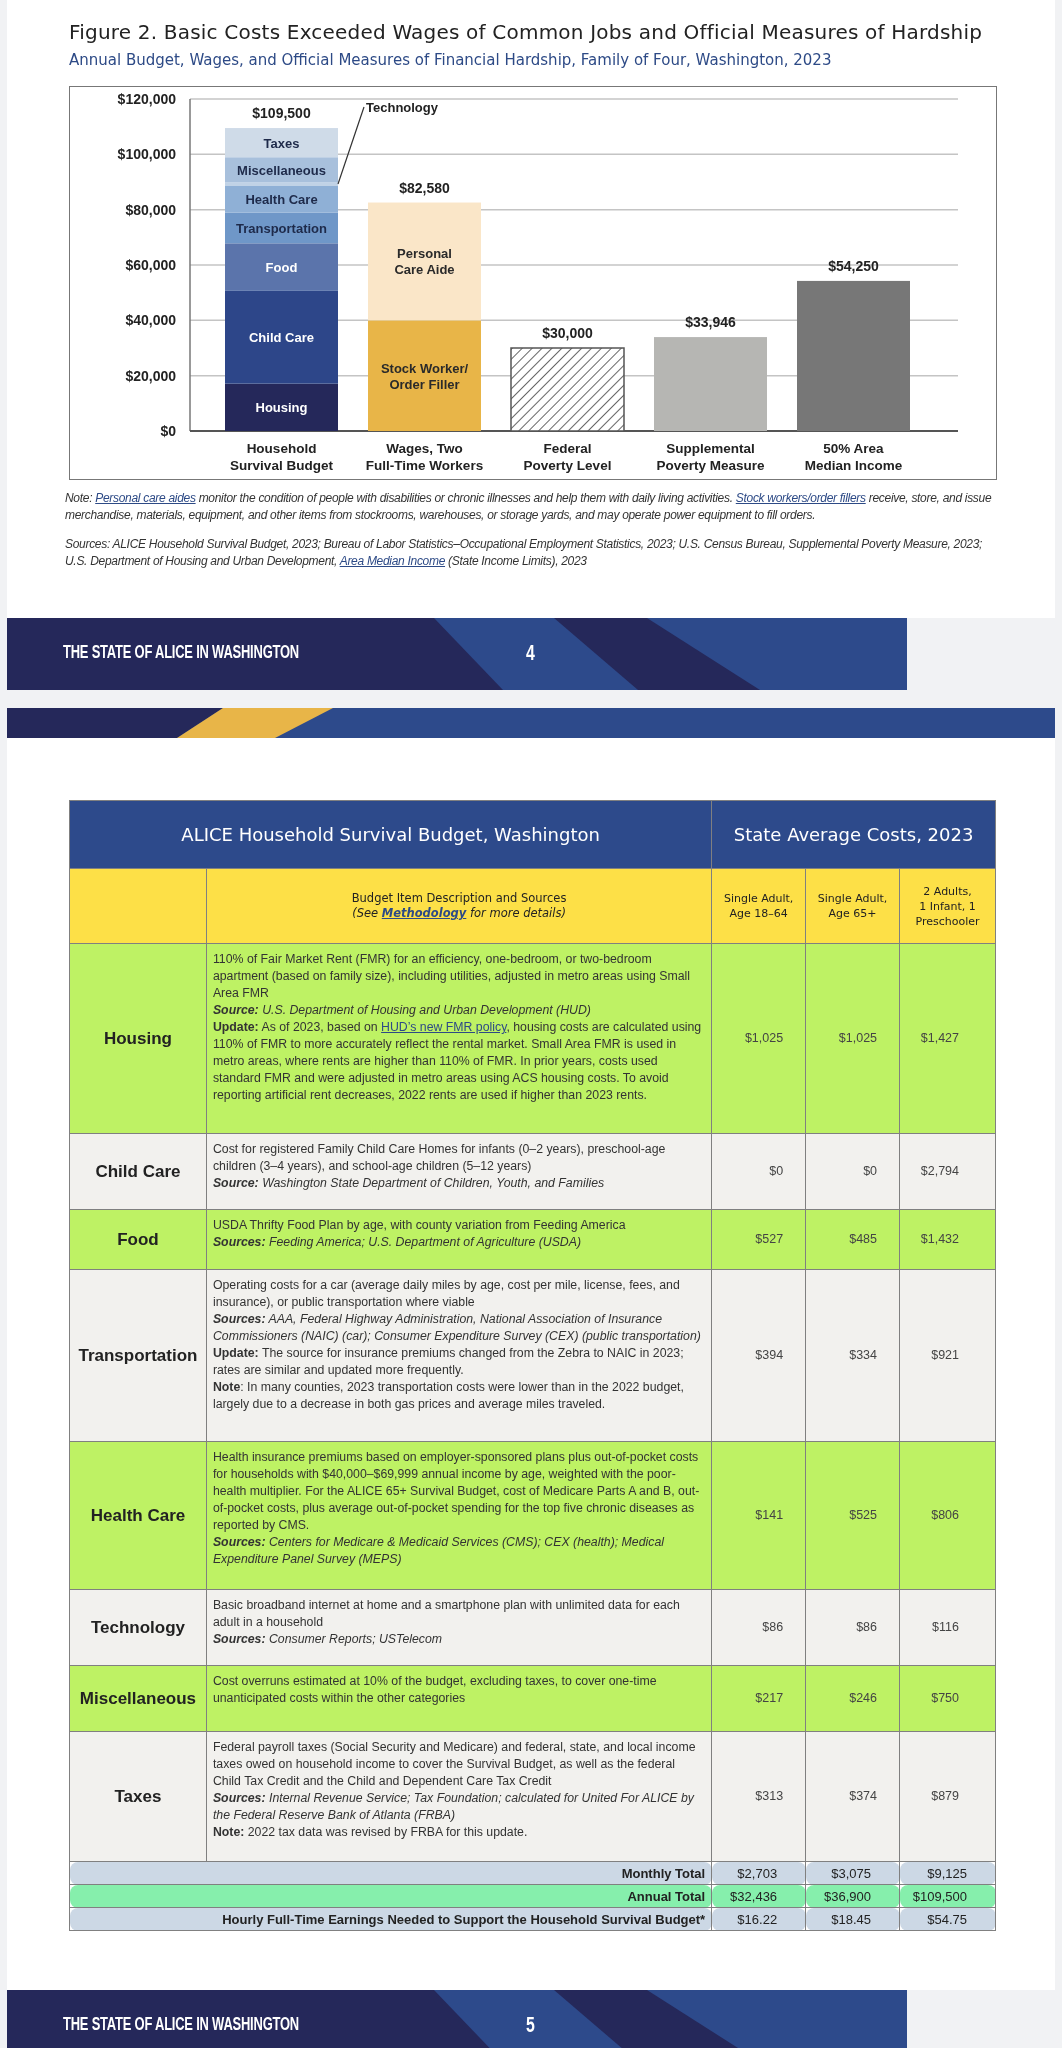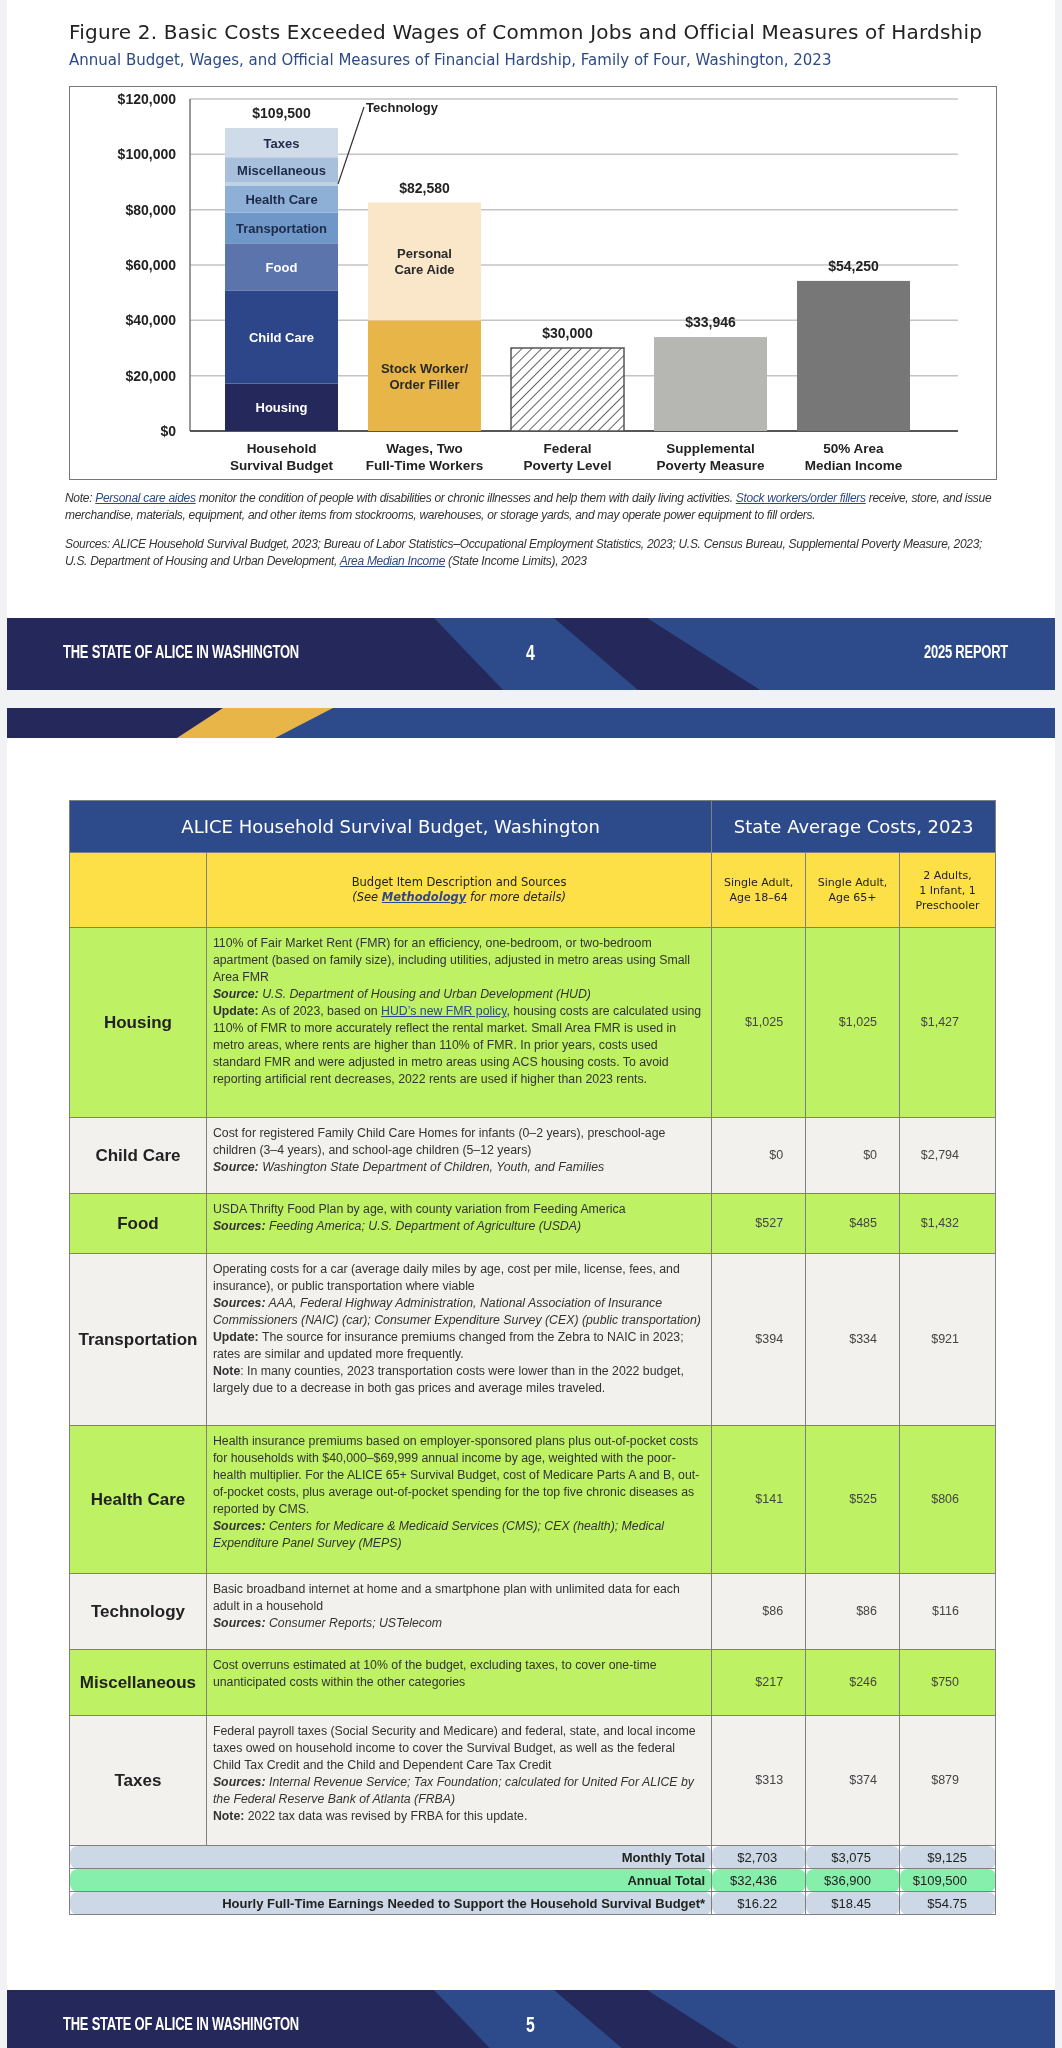--- a/index.html
+++ b/index.html
@@ -10,32 +10,32 @@
 
   .fig-title { position: absolute; left: 62px; top: 20px; font-family: "DejaVu Sans", sans-serif; font-size: 20px; color: #222; letter-spacing: 0.2px; }
   .fig-subtitle { position: absolute; left: 62px; top: 51px; font-family: "DejaVu Sans", sans-serif; font-size: 15px; color: #2d4a86; }
 
   .chart-box { position: absolute; left: 62px; top: 86px; width: 928px; height: 394px; border: 1.5px solid #777; background: #fff; }
   .chart-box svg { position: absolute; left: 0; top: 0; }
 
   .note { position: absolute; left: 58px; width: 930px; font-size: 12px; font-style: italic; color: #333; line-height: 17px; font-family: Liberation Sans, sans-serif; letter-spacing: -0.3px; }
   .note a { color: #2d4a86; text-decoration: underline; }
 
-  .footer-band { position: absolute; left: 0; width: 1048px; height: 72px; overflow: hidden; }
+  .footer-band { position: absolute; left: 0; width: 900px; height: 72px; overflow: hidden; }
   .footer-band .bg { position: absolute; left: 0; top: 0; }
   .footer-text { position: absolute; top: 24px; color: #fff; font-family: "Liberation Sans", sans-serif; font-weight: bold; font-size: 18px; transform: scaleX(0.72); transform-origin: left center; letter-spacing: -0.3px; }
   .footer-left { left: 56px; }
   .footer-num { left: 519px; font-size: 22px; top: 22px; }
   .footer-right { left: 917px; }
 
   .top-band { position: absolute; left: 0; top: 0; width: 1048px; height: 30px; overflow: hidden; }
 
   table.budget { position: absolute; left: 62px; top: 92px; width: 927px; border-collapse: collapse; }
   table.budget td, table.budget th { border: 1.5px solid #808080; }
-  .hdr-row th { background: #2d4a8b; color: #fff; font-family: "DejaVu Sans", sans-serif; font-weight: normal; font-size: 18px; height: 52px; }
+  .hdr-row th { background: #2d4a8b; color: #fff; font-family: "DejaVu Sans", sans-serif; font-weight: normal; font-size: 18px; height: 68px; }
   .sub-hdr td { background: #fde047; height: 75px; text-align: center; font-family: "DejaVu Sans", sans-serif; font-size: 11px; color: #222; line-height: 15px; }
   .sub-hdr .desc-hdr { font-size: 11.5px; }
   .sub-hdr a { color: #2d4a86; text-decoration: underline; font-weight: bold; }
   .item-row td { font-size: 12.3px; color: #333; line-height: 17px; }
   .item-row.shade td { background: #f2f1ee; }
   .item-row.plain td { background: #bef264; }
   .item-name { width: 137px; text-align: center; font-weight: bold; font-size: 17px !important; color: #222 !important; }
   .item-desc { width: 507px; padding: 7px 6px 7px 6px; vertical-align: top; }
   .item-desc .lbl { font-weight: bold; font-style: italic; }
   .item-desc .src { font-style: italic; }

